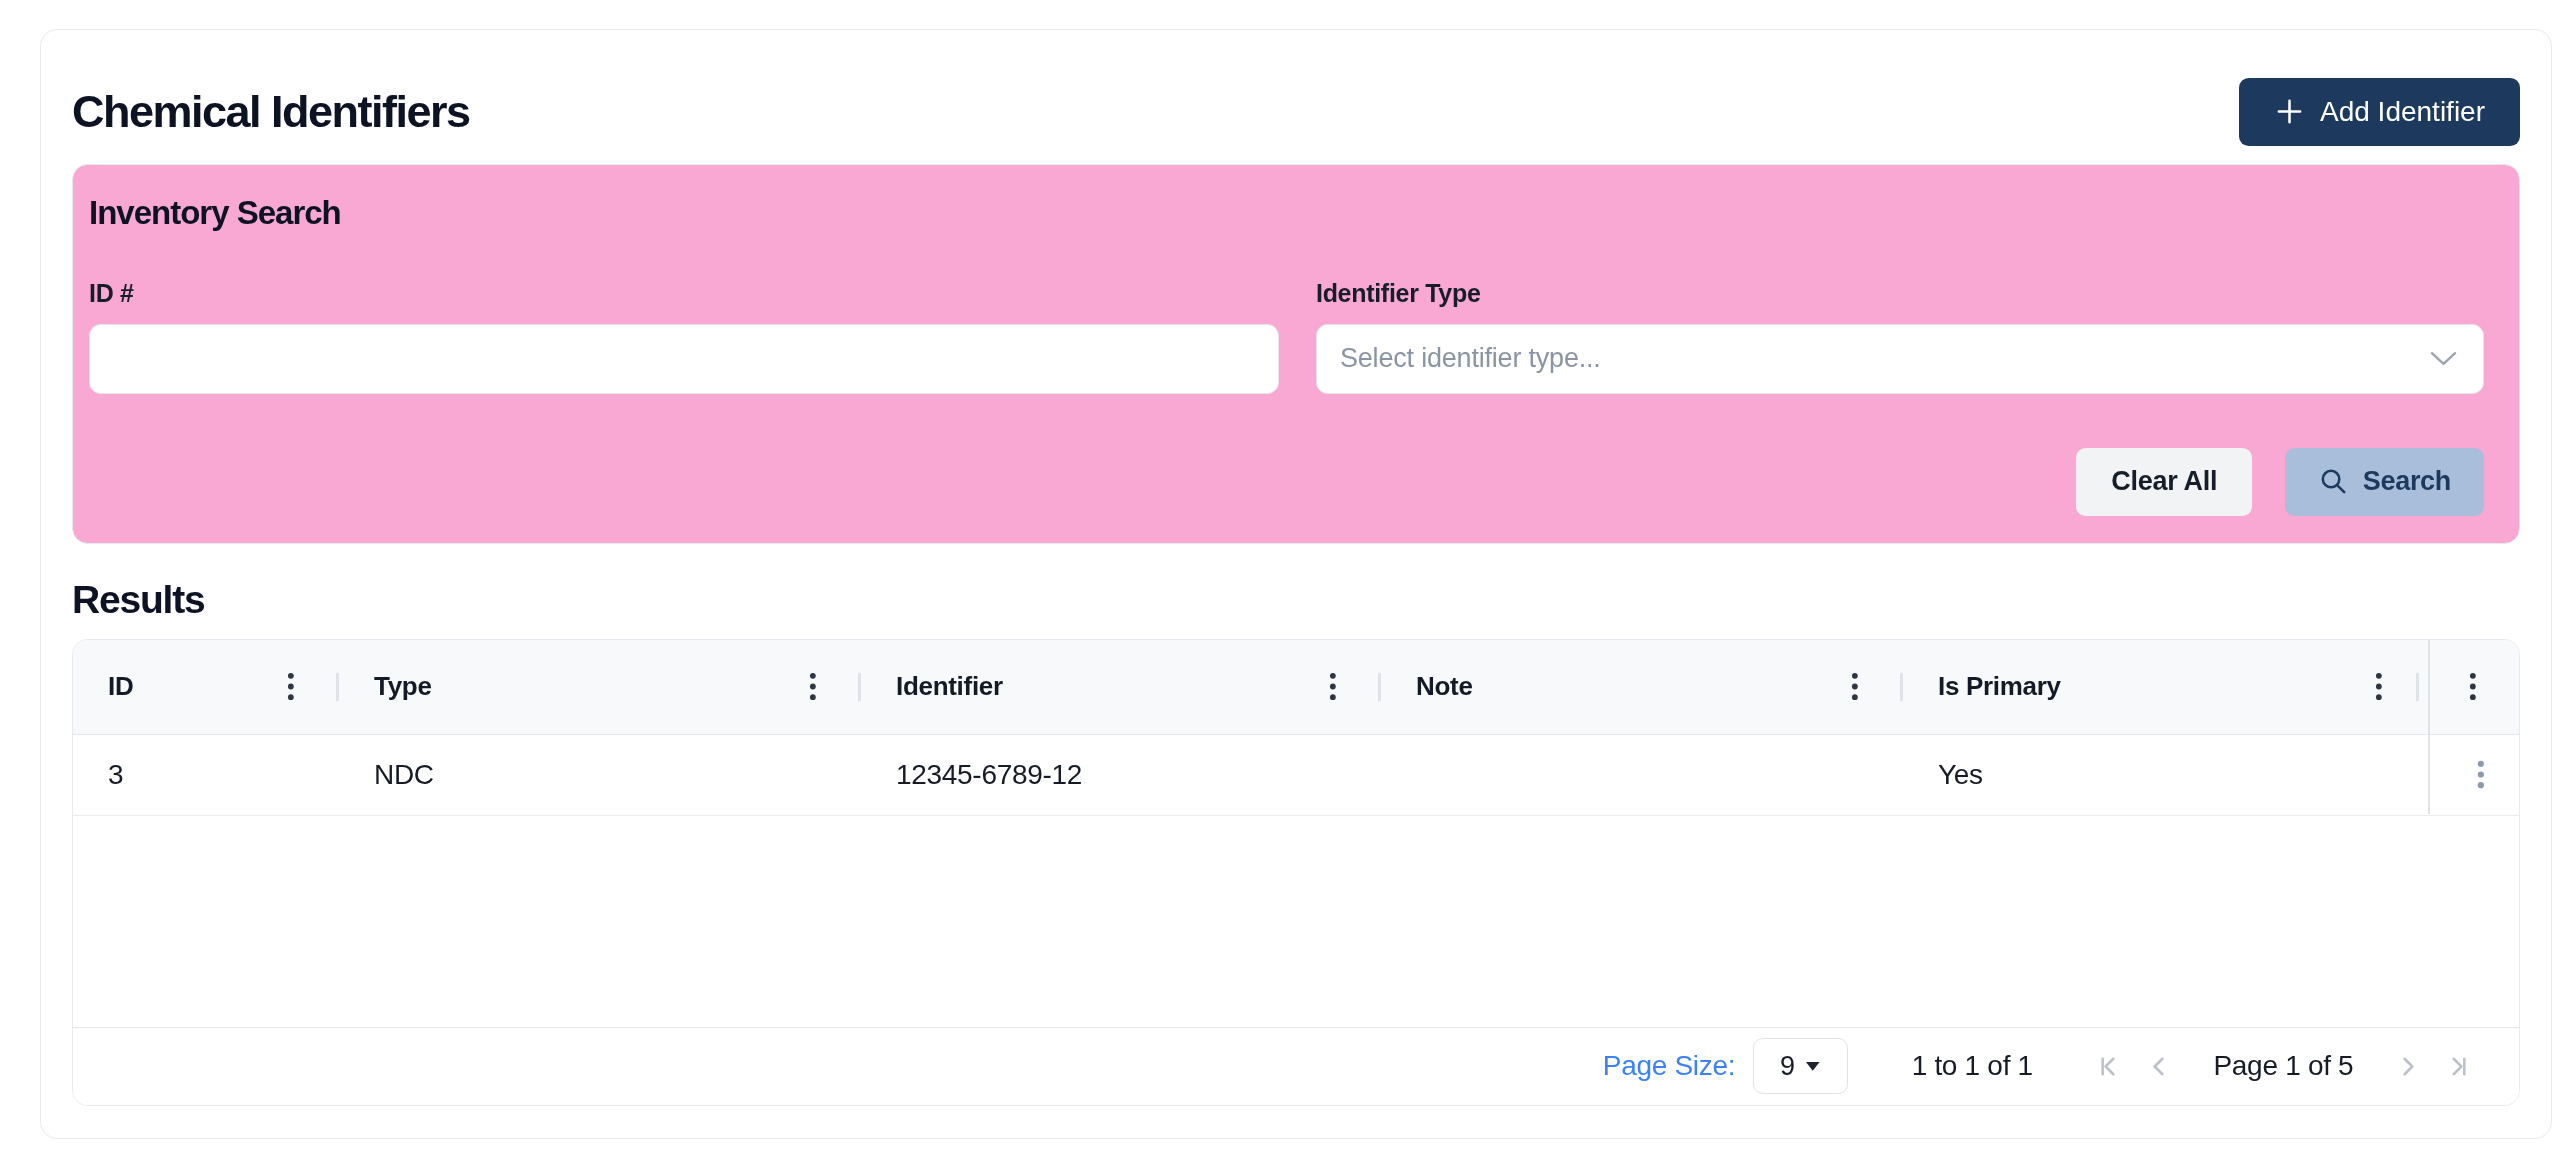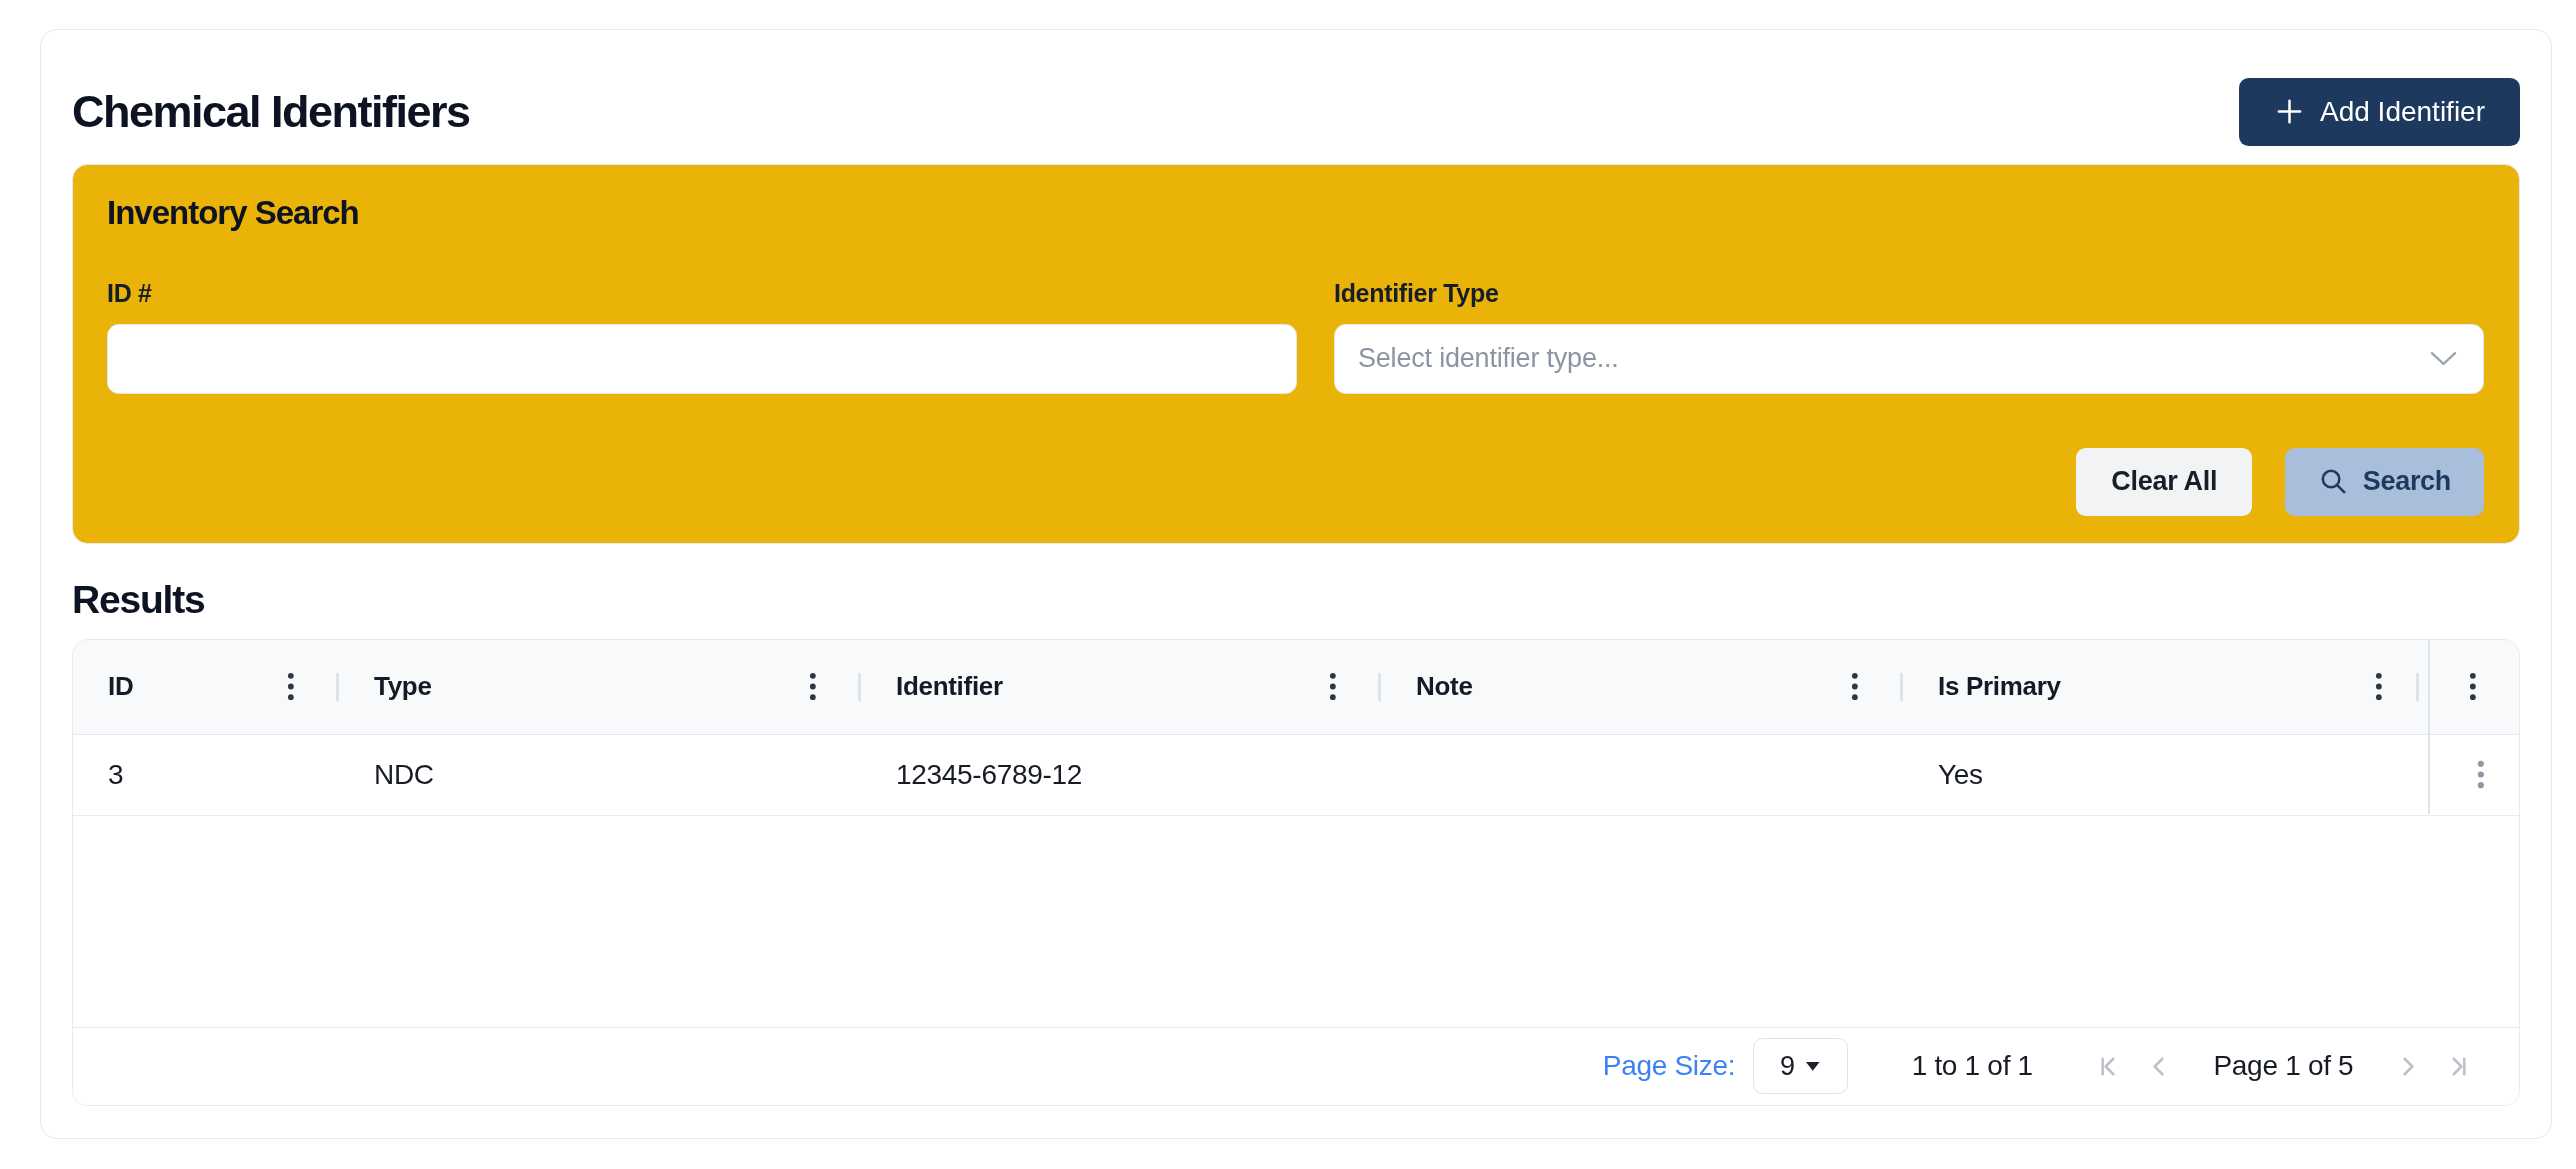--- a/index.html
+++ b/index.html
@@ -12,22 +12,22 @@
     background:#fff;border:1.9px solid #e7e9ee;border-radius:17.4px;
     box-sizing:border-box;padding:29px 31px 0 31px;
   }
   .page-header{display:flex;align-items:center;justify-content:space-between;height:105px;}
   .page-title{font-size:45px;font-weight:bold;letter-spacing:-1.5px;color:#0d1322;}
   .btn{display:inline-flex;align-items:center;justify-content:center;border-radius:9.7px;cursor:pointer;box-sizing:border-box;text-align:center;}
   .btn-add{background:#1d3a5e;color:#ffffff;height:68px;padding:0 35px;font-size:28px;font-weight:400;gap:15.5px;}
   .icon{display:inline-flex;align-items:center;justify-content:center;}
   
   .search-card{
-    margin-top:0;border:1.9px solid #e7e9ee;border-radius:15.5px;background:#eab308;
-    box-sizing:border-box;height:380px;padding:29px 35px 0 34px;
+    margin-top:0;border:1.9px solid #e7e9ee;border-radius:15.5px;background:#f9a8d4;
+    box-sizing:border-box;height:380px;padding:29px 35px 0 16px;
   }
   .search-title{font-size:33px;font-weight:bold;letter-spacing:-1px;color:#0d1322;}
   .fields-row{display:flex;gap:37px;margin-top:47px;}
   .field-col1{width:1190px;}
   .field-col2{flex:1;}
   .field-label{font-size:25px;font-weight:bold;color:#171d29;letter-spacing:-0.3px;}
   .text-input{
     margin-top:15.5px;width:100%;height:70px;box-sizing:border-box;
     border:1.9px solid #e3e6ea;border-radius:11.6px;background:#fff;
     font-family:"Liberation Sans",sans-serif;font-size:27px;color:#12171f;padding:0 23px;outline:none;

